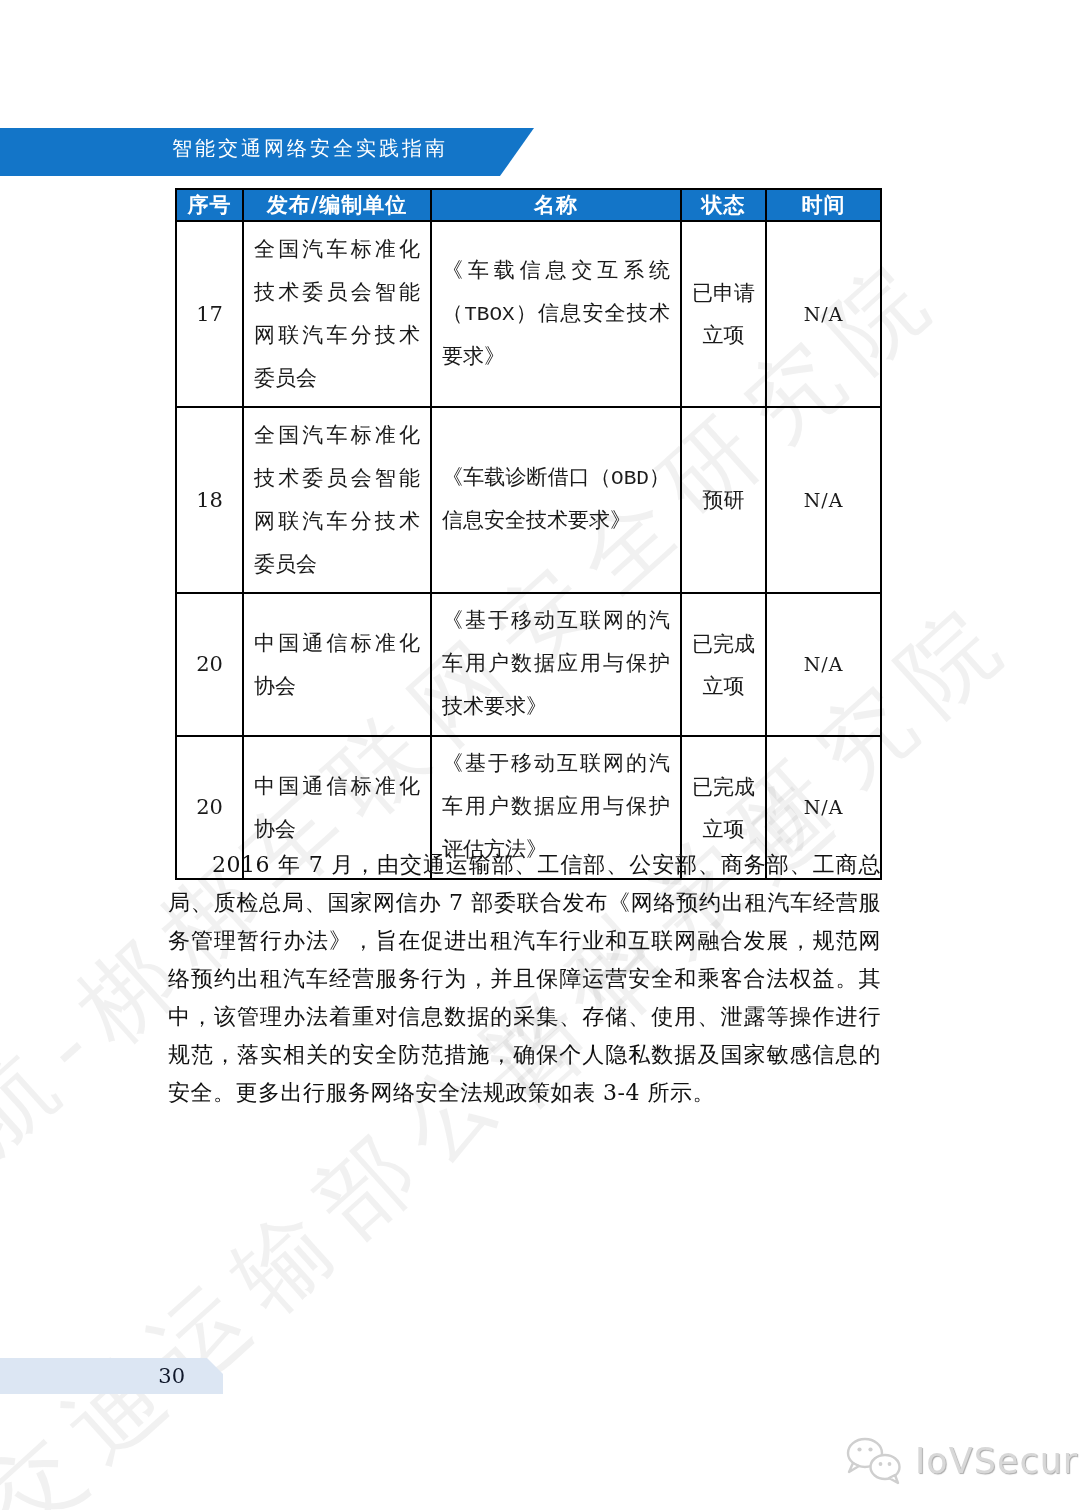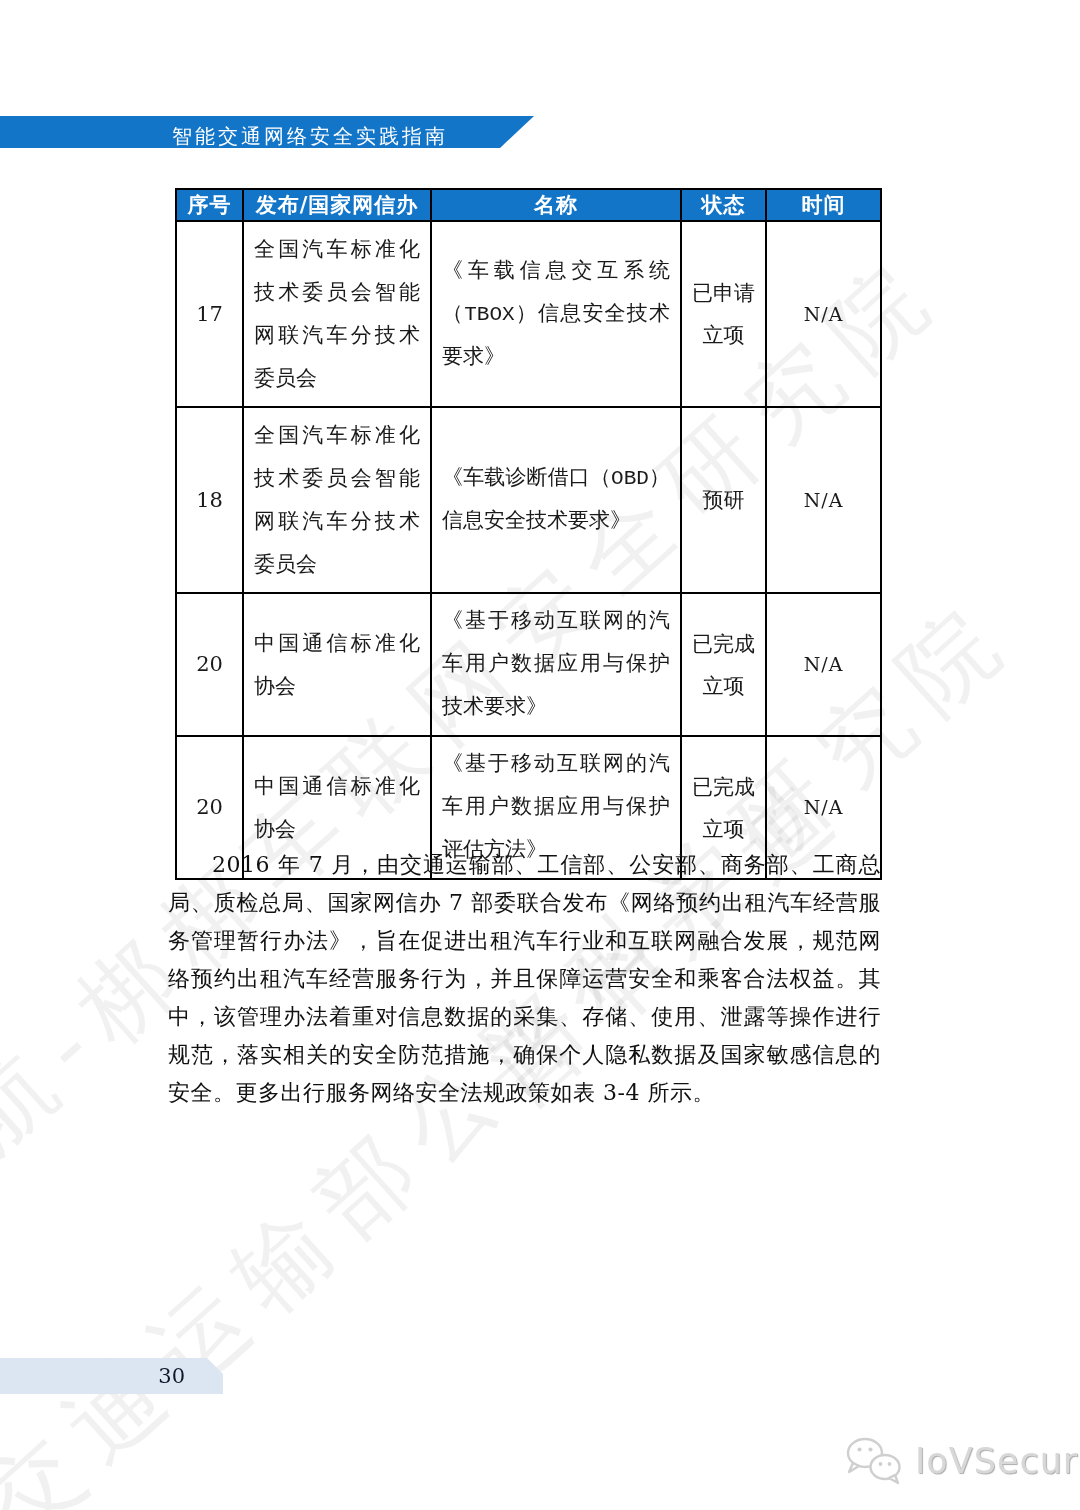--- a/index.html
+++ b/index.html
@@ -22,22 +22,22 @@
     transform:rotate(-42deg);
     transform-origin:left bottom;
     pointer-events:none;
     z-index:0;
   }
   .wm1{left:-70px;top:1130px;}
   .wm2{left:40px;top:1440px;}
   .wm3{left:540px;top:1010px;}
   
   .banner{
-    position:absolute;left:0;top:116px;
-    width:534px;height:32px;
+    position:absolute;left:0;top:128px;
+    width:534px;height:48px;
     background:#1375c8;
     clip-path:polygon(0 0,100% 0,calc(100% - 34px) 100%,0 100%);
     z-index:2;
   }
   .banner-title{
     position:absolute;left:172px;top:0;
     height:40px;line-height:40px;
     color:#ffffff;
     font-size:20px;
     letter-spacing:3px;
@@ -155,21 +155,21 @@
     <colgroup>
       <col class="c-no">
         <col class="c-org">
         <col class="c-name">
         <col class="c-status">
         <col class="c-time">
     </colgroup>
     <tbody>
         <tr>
       <th>序号</th>
-      <th>发布/国家网信办</th>
+      <th>发布/编制单位</th>
       <th>名称</th>
       <th>状态</th>
       <th>时间</th>
     </tr>
     <tr class="r17">
       <td class="cell-no">17</td>
       <td class="cell-org">全国汽车标准化技术委员会智能网联汽车分技术委员会</td>
       <td class="cell-name">《车载信息交互系统（TBOX）信息安全技术要求》</td>
       <td class="cell-status">已申请立项</td>
       <td class="cell-time">N/A</td>

